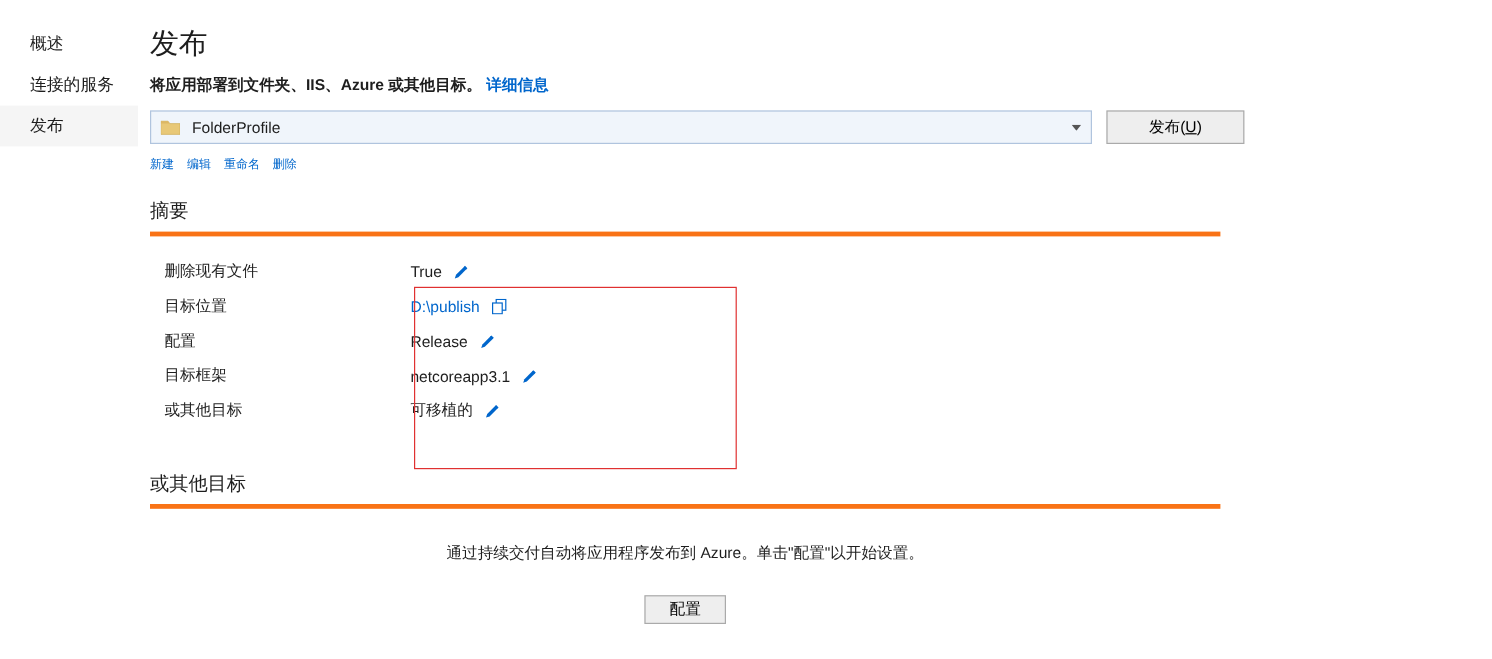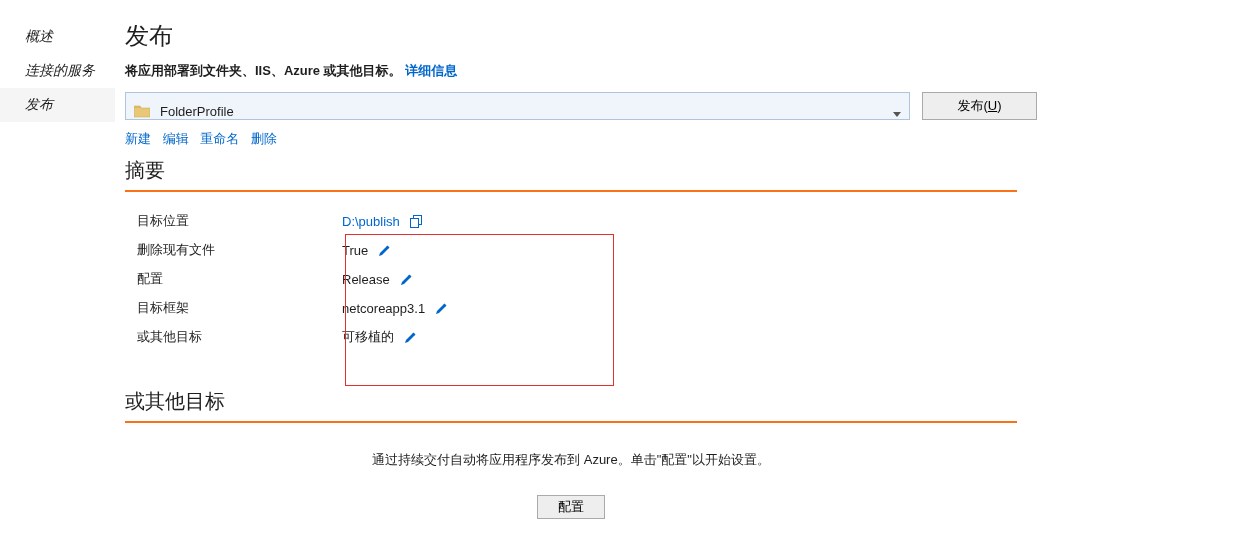--- a/index.html
+++ b/index.html
@@ -21,21 +21,20 @@
     .sidebar {
       width: 115px;
       padding-top: 20px;
       background: #fff;
     }
     .sidebar-item {
       padding: 8px 0 8px 25px;
       cursor: pointer;
       font-size: 14px;
       color: #1e1e1e;
-      font-style: italic;
     }
     .sidebar-item.active {
       background: #f5f5f5;
     }
     .main {
       flex: 1;
       padding: 20px 10px 20px 10px;
     }
     .page-title {
       font-size: 24px;
@@ -58,21 +57,21 @@
       gap: 12px;
       margin-bottom: 10px;
     }
     .profile-select {
       flex: 1;
       max-width: 785px;
       height: 28px;
       border: 1px solid #b0c4de;
       background: #f0f5fb;
       display: flex;
-      align-items: flex-end;
+      align-items: center;
       padding: 0 8px;
       position: relative;
       cursor: pointer;
     }
     .folder-icon {
       width: 16px;
       height: 16px;
       margin-right: 10px;
       display: inline-flex;
       align-items: center;
@@ -90,30 +89,30 @@
       width: 115px;
       height: 28px;
       background: #eeeeee;
       border: 1px solid #aaa;
       cursor: pointer;
       font-size: 13px;
       font-family: inherit;
       text-align: center;
     }
     .profile-actions {
-      font-size: 13px;
-      margin-bottom: 9px;
+      font-size: 10px;
+      margin-bottom: 22px;
     }
     .profile-actions .link {
       margin-right: 8px;
     }
     .section-title {
-      font-size: 20px;
+      font-size: 16px;
       font-weight: normal;
-      border-bottom: 2px solid #f97316;
+      border-bottom: 4px solid #f97316;
       padding-bottom: 6px;
       margin-bottom: 20px;
       width: 892px;
     }
     .summary-table {
       position: relative;
       margin-left: 12px;
     }
     .summary-row {
       display: flex;
@@ -217,41 +216,41 @@
       <span class="link">重命名</span>
       <span class="link">删除</span>
     </div>
 
     <div class="section-title">摘要</div>
 
     <div class="summary-table">
       <div class="red-box"></div>
 
       <div class="summary-row">
+        <div class="summary-label">删除现有文件</div>
+        <div class="summary-value">
+          <span>True</span>
+          <span class="edit-icon">
+            <svg width="13" height="13" viewBox="0 0 13 13">
+                <path d="M1 12 L2 9 L9 2 L11 4 L4 11 Z" fill="#0066cc"></path>
+                <path d="M9.5 1.5 L11.5 3.5 L10.5 4.5 L8.5 2.5 Z" fill="#0066cc"></path>
+              </svg>
+          </span>
+        </div>
+      </div>
+
+      <div class="summary-row">
         <div class="summary-label">目标位置</div>
         <div class="summary-value">
           <span class="link">D:\publish</span>
           <span class="copy-icon">
             <svg width="13" height="13" viewBox="0 0 13 13">
               <rect x="3.5" y="0.5" width="8" height="9" fill="none" stroke="#0066cc" stroke-width="1"></rect>
               <rect x="0.5" y="3.5" width="8" height="9" fill="#fff" stroke="#0066cc" stroke-width="1"></rect>
             </svg>
-          </span>
-        </div>
-      </div>
-
-      <div class="summary-row">
-        <div class="summary-label">删除现有文件</div>
-        <div class="summary-value">
-          <span>True</span>
-          <span class="edit-icon">
-            <svg width="13" height="13" viewBox="0 0 13 13">
-                <path d="M1 12 L2 9 L9 2 L11 4 L4 11 Z" fill="#0066cc"></path>
-                <path d="M9.5 1.5 L11.5 3.5 L10.5 4.5 L8.5 2.5 Z" fill="#0066cc"></path>
-              </svg>
           </span>
         </div>
       </div>
 
       <div class="summary-row">
         <div class="summary-label">配置</div>
         <div class="summary-value">
           <span>Release</span>
           <span class="edit-icon">
             <svg width="13" height="13" viewBox="0 0 13 13">

